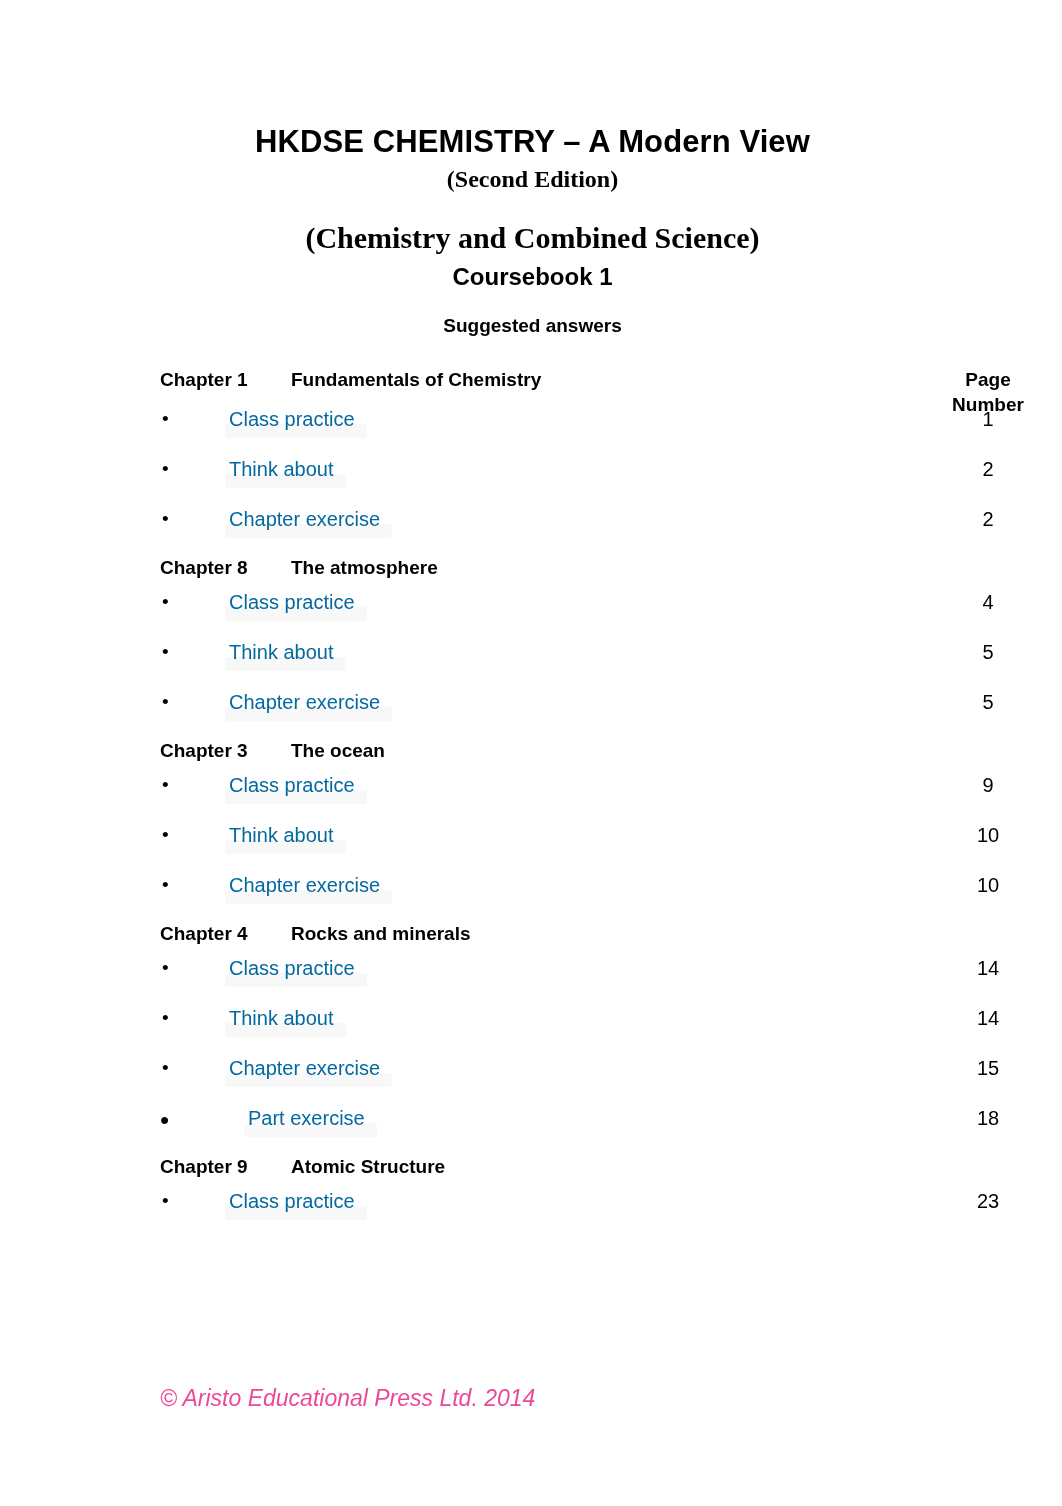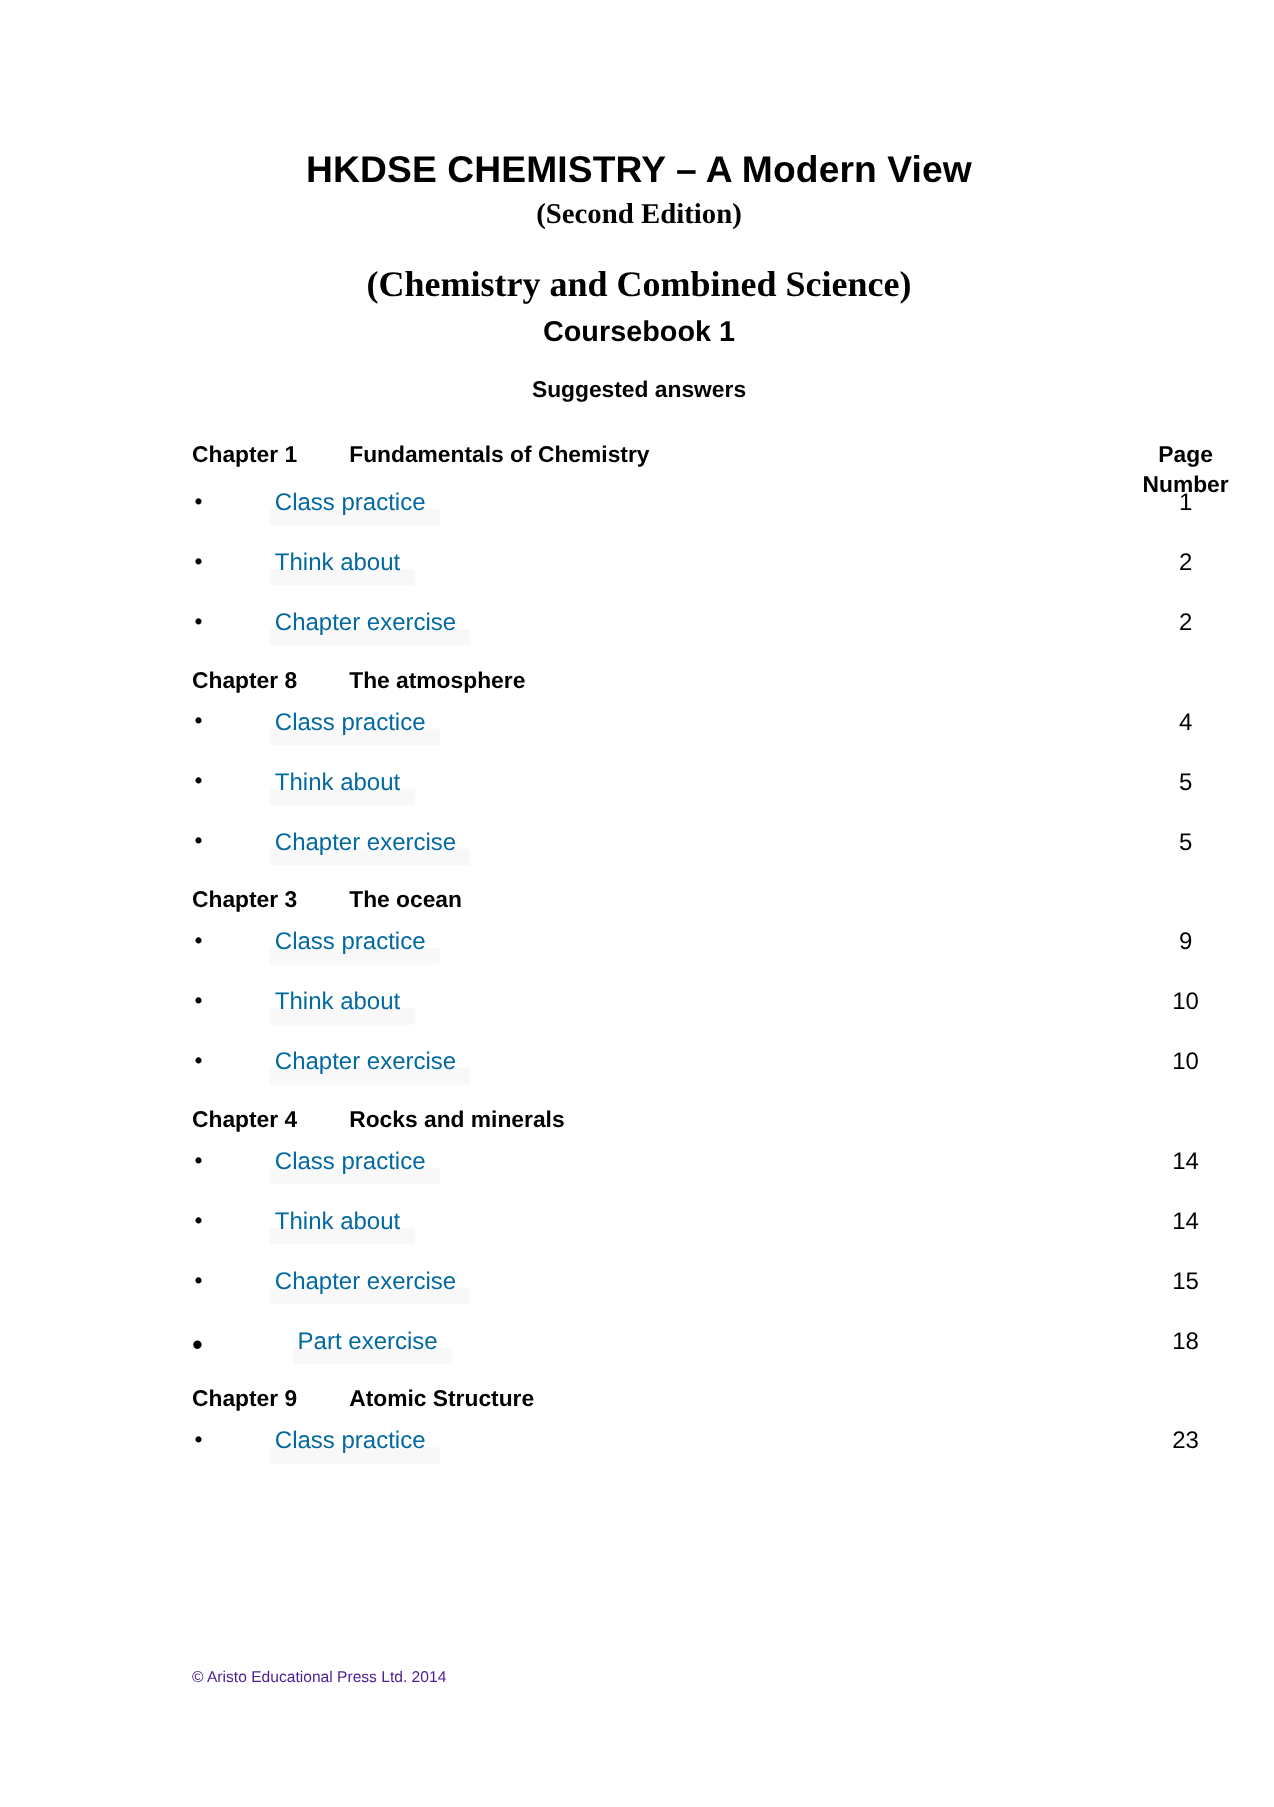--- a/index.html
+++ b/index.html
@@ -170,25 +170,26 @@
     line-height: 28px;
     font-weight: normal;
     color: #000000;
   }
 
   
   .footer {
     position: absolute;
     left: 160px;
     top: 1386px;
-    font-size: 13px;
+    font-size: 23px;
     line-height: 24px;
     font-weight: normal;
-    color: #4c1d95;
-    white-space: nowrap;
+    color: #ec4899;
+    white-space: nowrap;
+    font-style: italic;
   }
 </style>
 </head>
 <body>
 
 <div class="page">
 
   <div class="title-block">
     <div class="title-main">HKDSE CHEMISTRY – A Modern View</div>
     <div class="title-edition">(Second Edition)</div>

